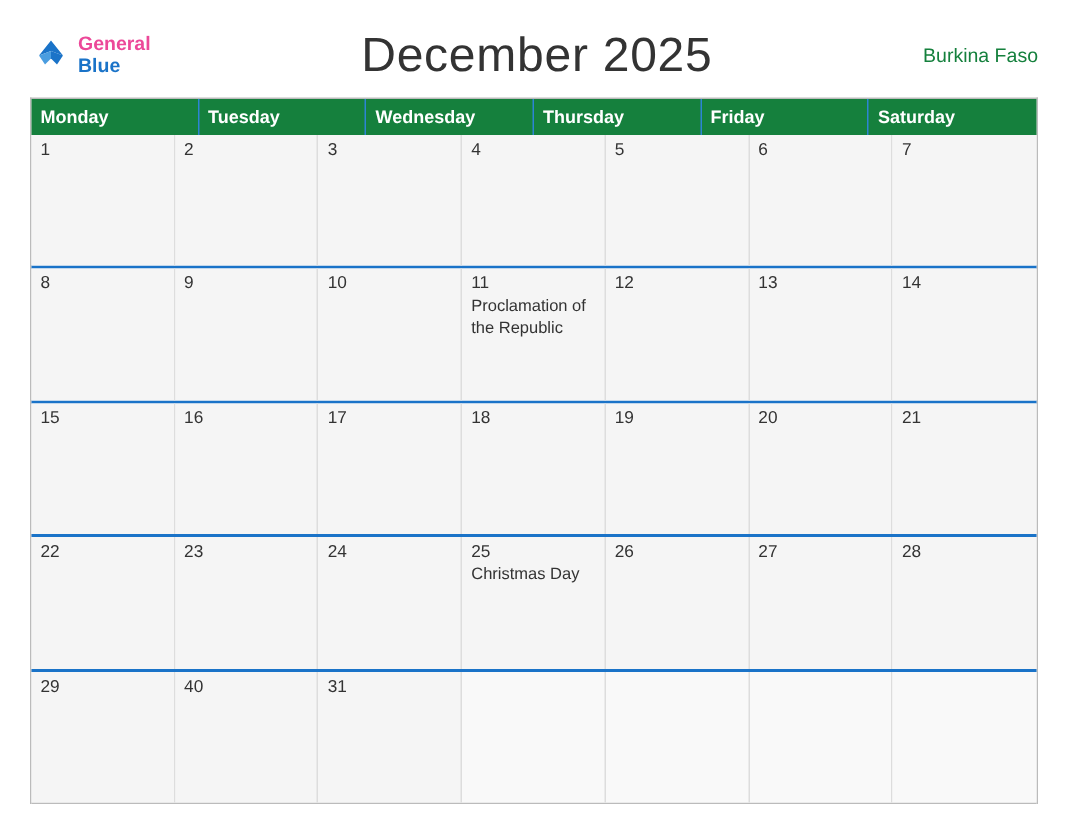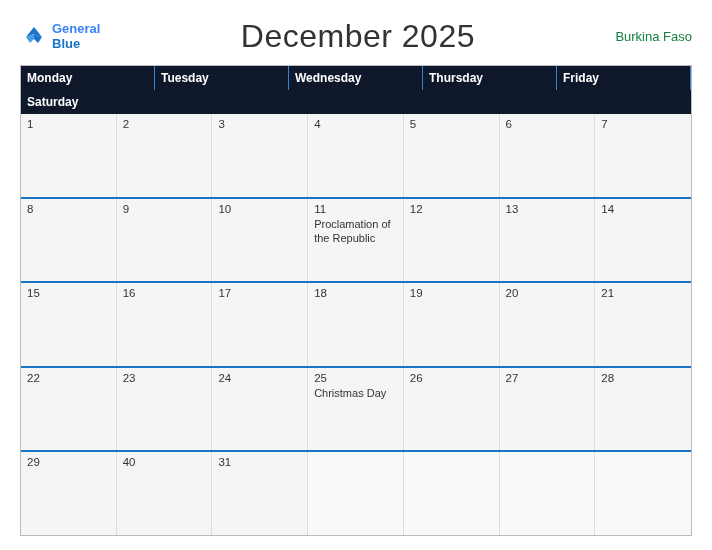--- a/index.html
+++ b/index.html
@@ -27,21 +27,21 @@
     .logo {
       display: flex;
       align-items: center;
       gap: 4px;
     }
     .logo-text {
       font-size: 13px;
       color: #333;
       line-height: 1.1;
     }
-    .logo-text .general { color: #3b82f6; font-weight: bold; }
+    .logo-text .general { color: #ec4899; font-weight: bold; }
     .logo-text .blue { color: #1a73c8; font-weight: bold; }
     .logo-bird {
       width: 28px;
       height: 28px;
     }
     .month-title {
       font-size: 32px;
       color: #333;
       font-weight: normal;
       letter-spacing: 0.5px;
@@ -54,22 +54,22 @@
     
     .calendar {
       flex: 1;
       display: flex;
       flex-direction: column;
       border: 1px solid #bbb;
       border-bottom: none;
     }
     .cal-header {
       display: grid;
-      grid-template-columns: repeat(5, 1fr);
-      background: #0f172a;
+      grid-template-columns: repeat(6, 1fr);
+      background: #15803d;
     }
     .cal-header-cell {
       color: #fff;
       font-size: 12px;
       font-weight: bold;
       padding: 5px 6px;
       text-align: left;
       border-right: 1px solid #2d84d4;
     }
     .cal-header-cell:last-child { border-right: none; }

